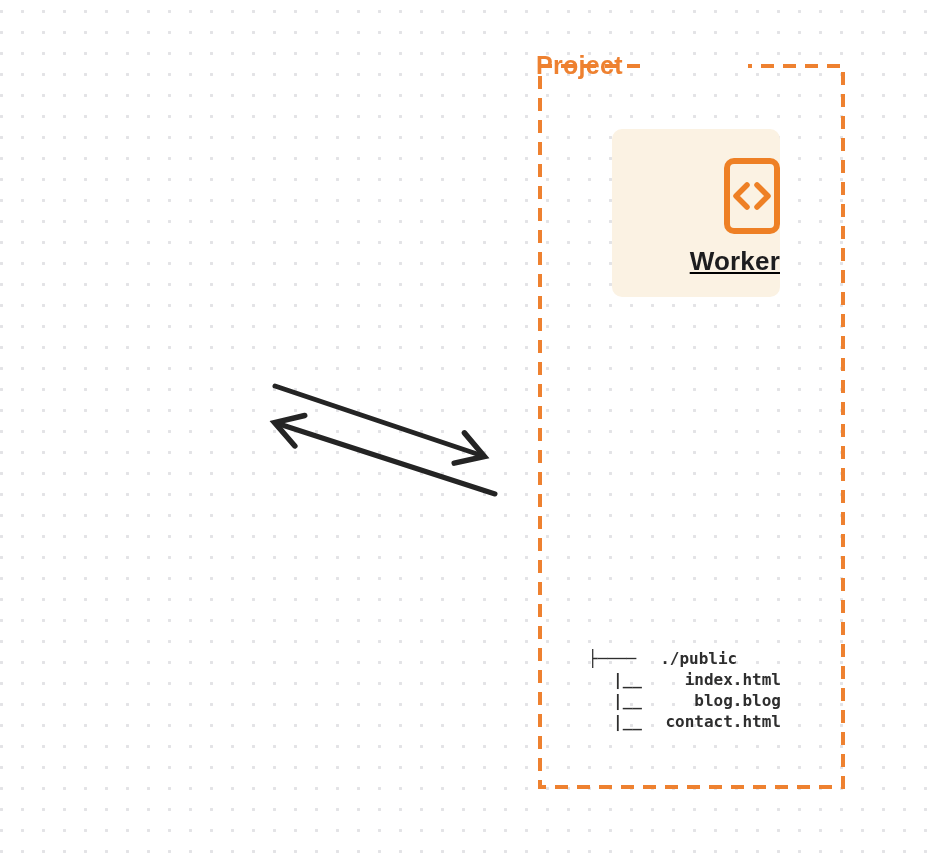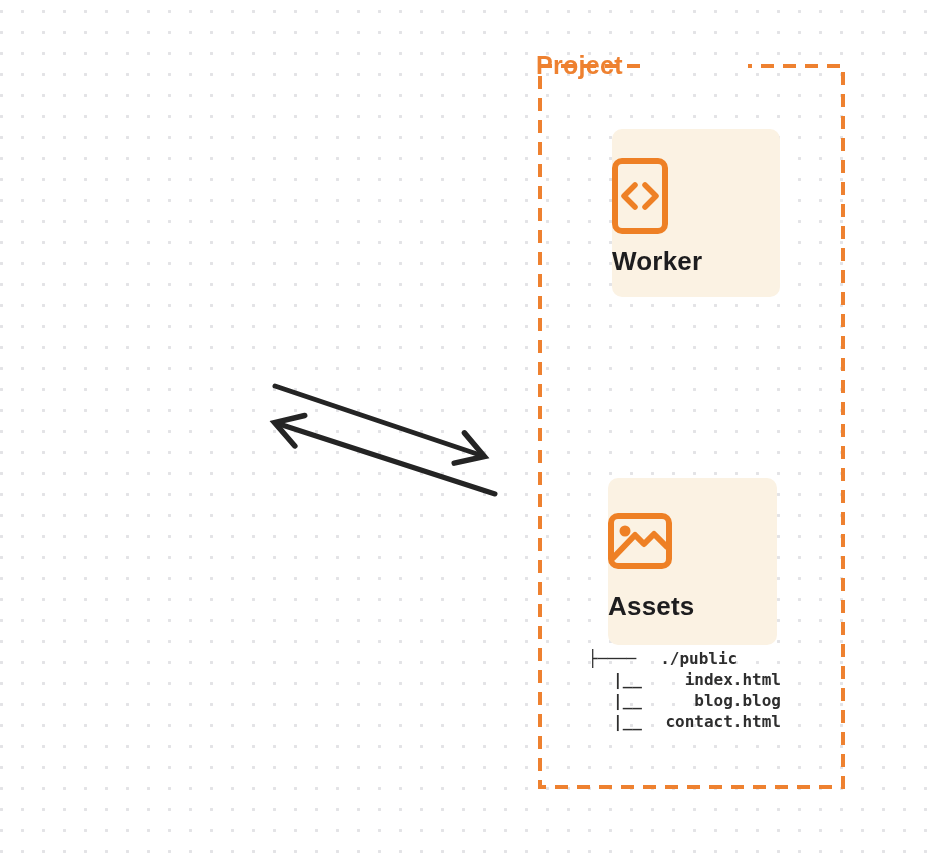--- a/index.html
+++ b/index.html
@@ -64,21 +64,22 @@
     letter-spacing: 0.3px;
   }
 
   
   .card {
     position: absolute;
     background: #fbf2e3;
     border-radius: 10px;
     display: flex;
     flex-direction: column;
-    align-items: flex-start;
+    align-items: flex-end;
+    text-decoration: underline;
   }
   .card-worker { left: 612px; top: 129px; width: 168px; height: 168px; padding-top: 29px; box-sizing: border-box; }
   .card-assets { left: 608px; top: 478px; width: 169px; height: 167px; padding-top: 35px; box-sizing: border-box; }
   .card-worker .node-label { margin-top: 12px; }
   .card-assets .node-label { margin-top: 22px; }
 
   
   .file-tree {
     position: absolute;
     left: 588px; top: 648px;
@@ -118,28 +119,20 @@
 
   <div class="card card-worker">
     <svg width="56" height="76" viewBox="0 0 56 76">
       <rect x="3" y="3" width="50" height="70" rx="7" fill="none" stroke="#ee8025" stroke-width="6"></rect>
       <polyline points="23,27 12,38 23,49" fill="none" stroke="#ee8025" stroke-width="5.5" stroke-linecap="round" stroke-linejoin="round"></polyline>
       <polyline points="33,27 44,38 33,49" fill="none" stroke="#ee8025" stroke-width="5.5" stroke-linecap="round" stroke-linejoin="round"></polyline>
     </svg>
     <span class="node-label">Worker</span>
   </div>
 
-  <div class="card card-assets">
-    <svg width="64" height="56" viewBox="0 0 64 56">
-      <rect x="3" y="3" width="58" height="50" rx="7" fill="none" stroke="#ee8025" stroke-width="6"></rect>
-      <circle cx="17" cy="18" r="5.5" fill="#ee8025"></circle>
-      <polyline points="5,45 27,22 36,31 46,21 59,34" fill="none" stroke="#ee8025" stroke-width="6" stroke-linecap="round" stroke-linejoin="round"></polyline>
-    </svg>
-    <span class="node-label">Assets</span>
-  </div>
 
   <div class="file-tree">
     <div class="tree-row">
       <span class="tree-prefix">├────</span>
       <span class="tree-name-root">./public</span>
     </div>
     <div class="tree-row indent">
       <span class="tree-prefix">|__</span>
       <span class="tree-name">index.html</span>
     </div>

